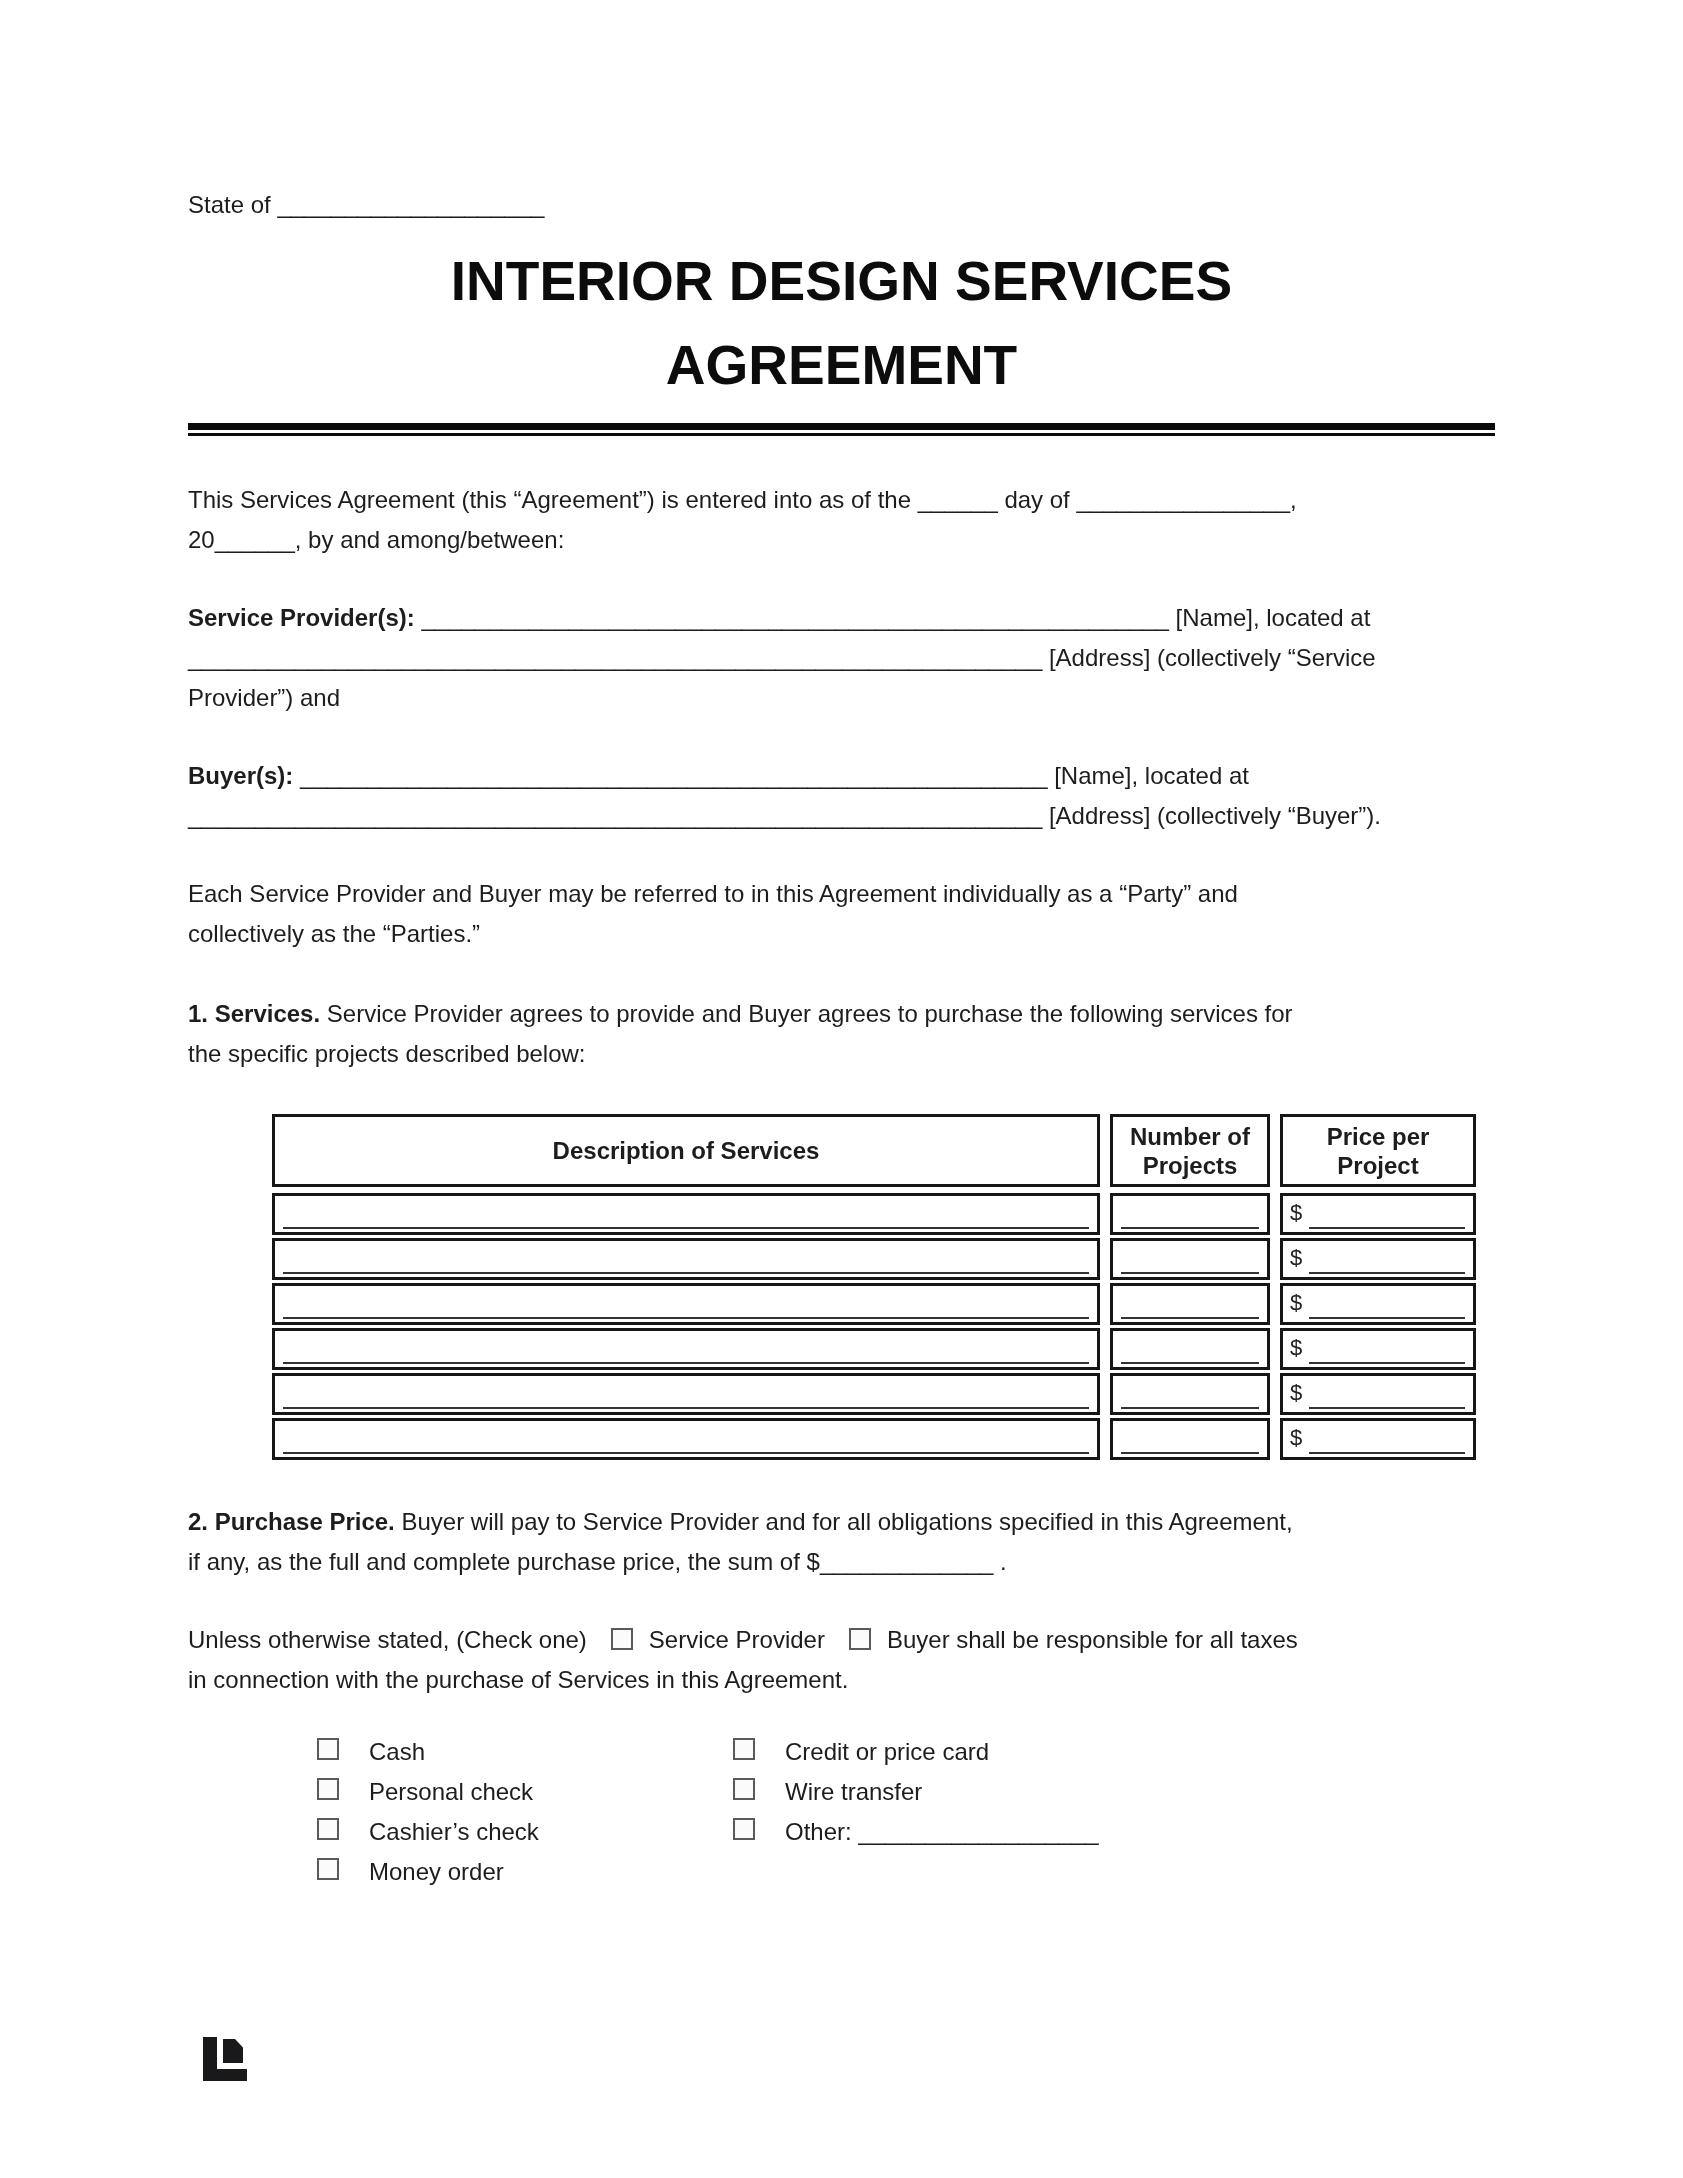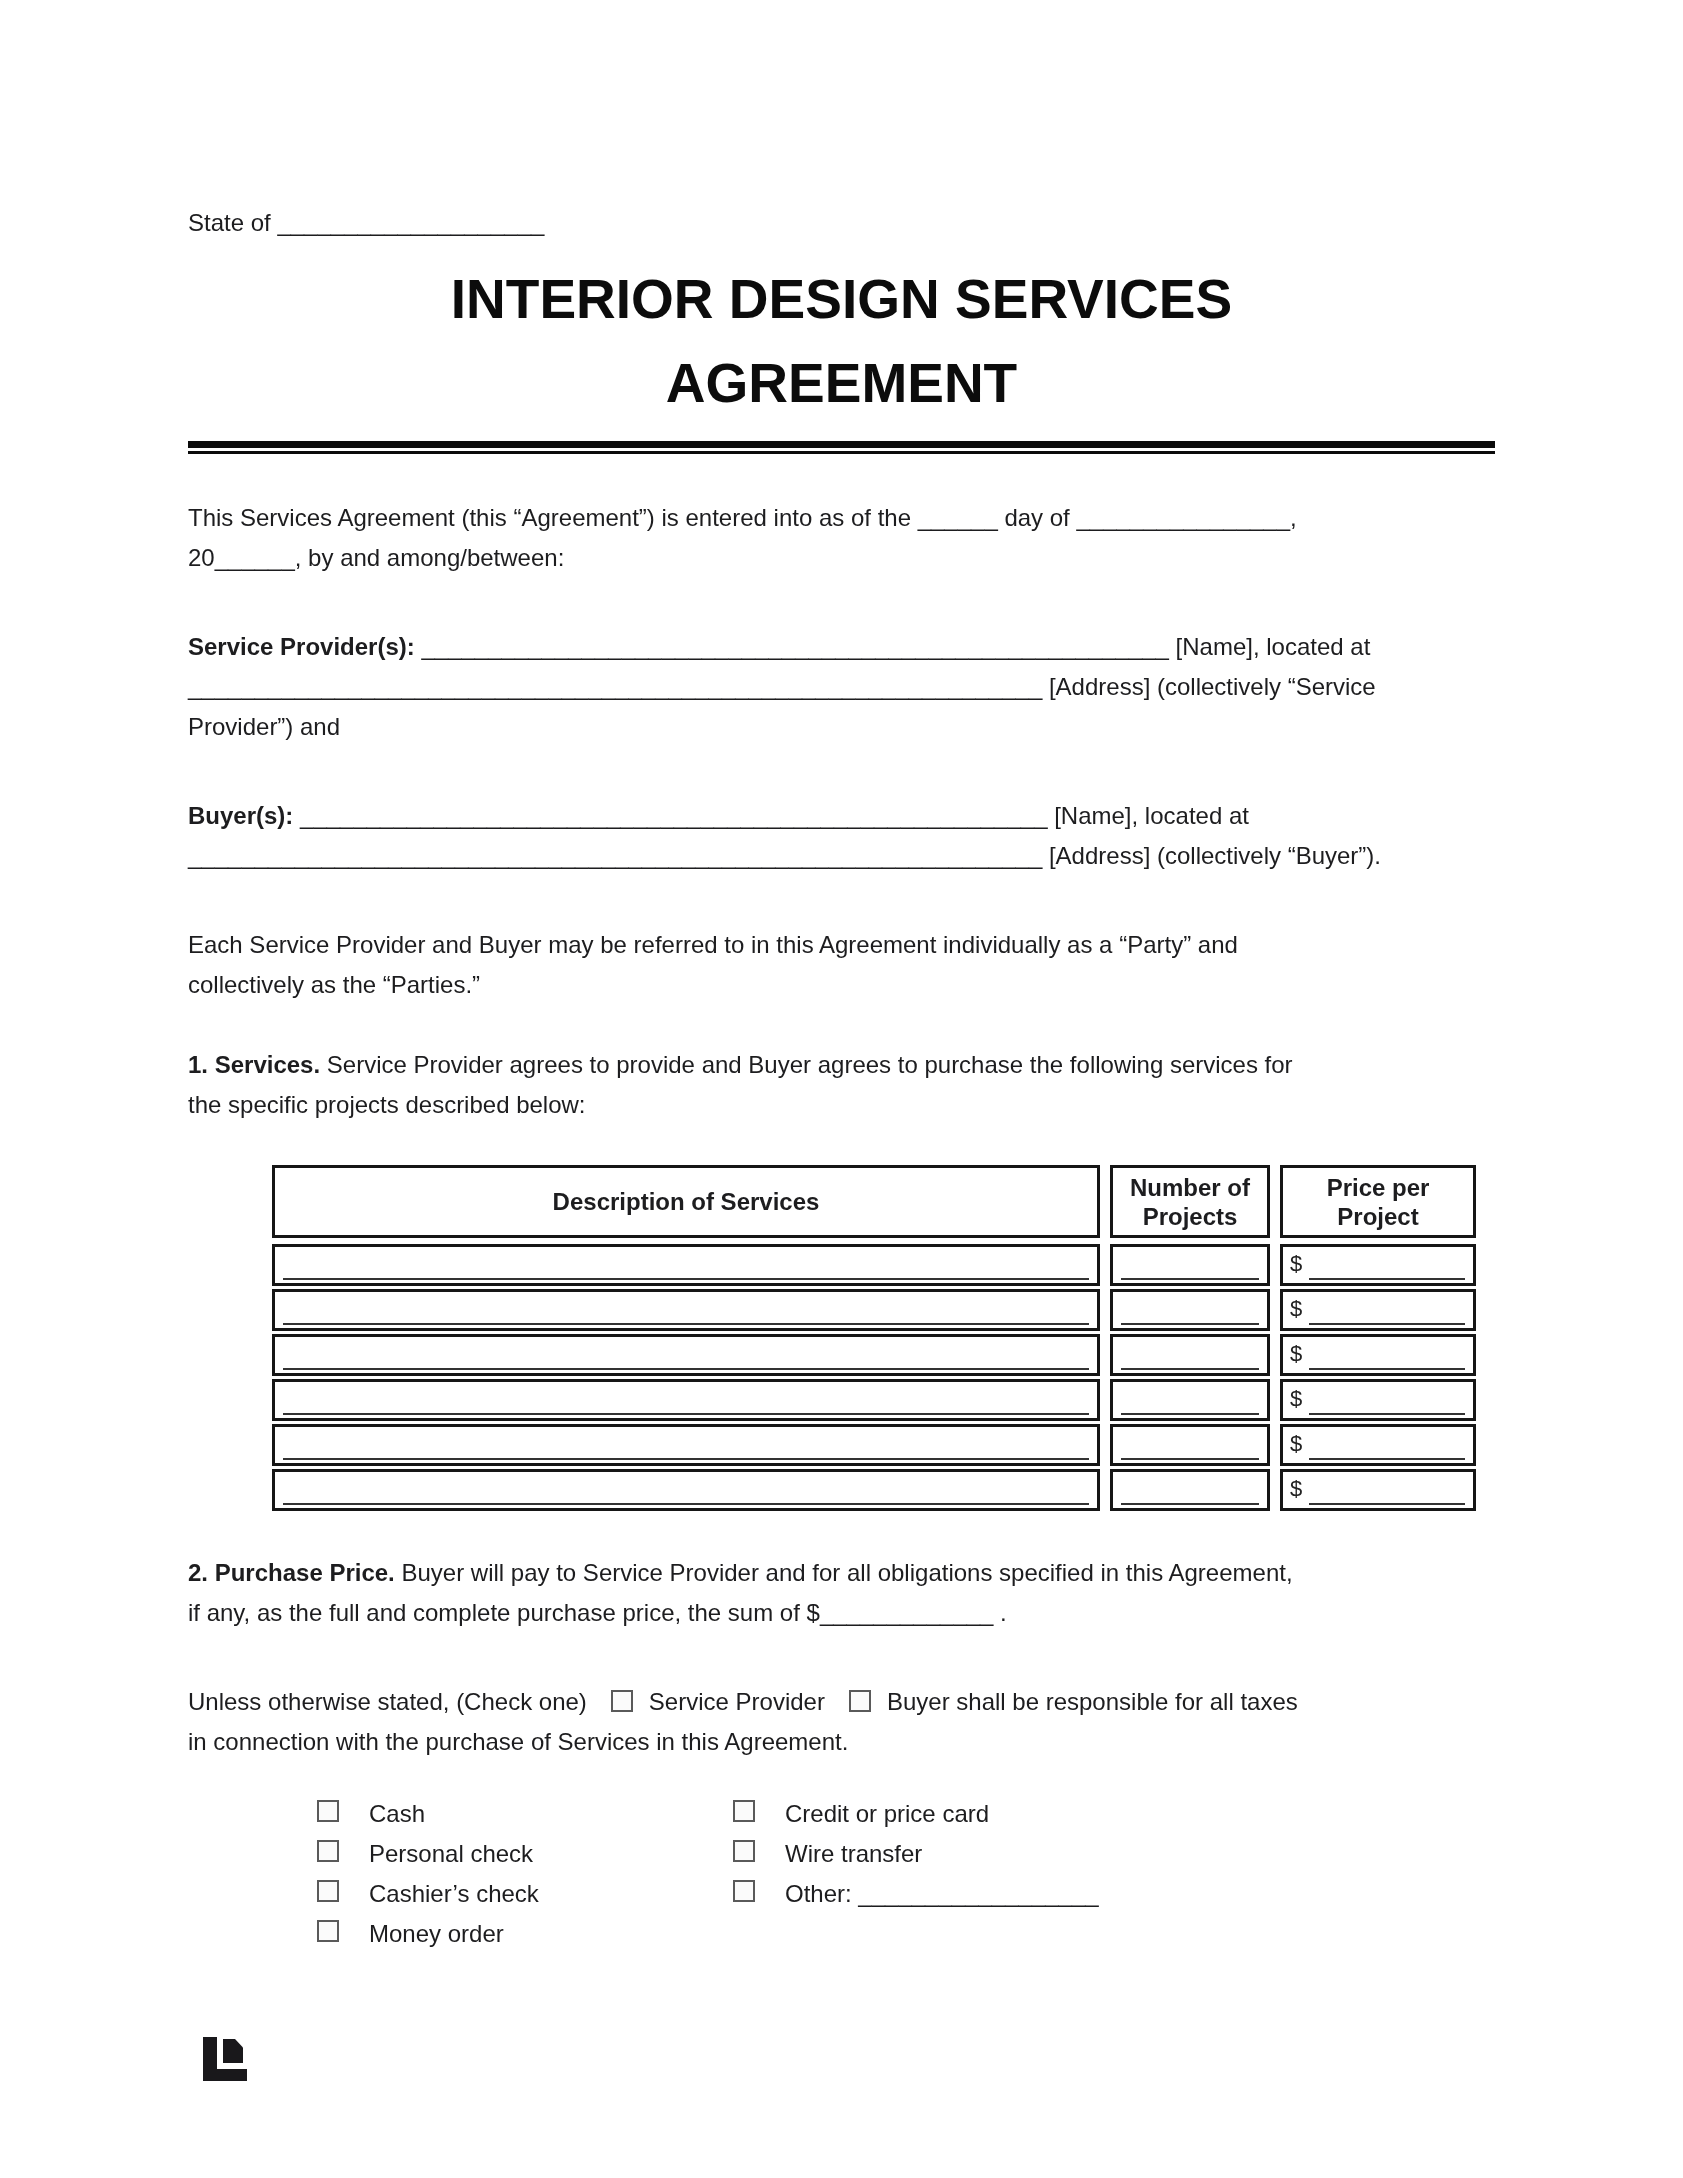--- a/index.html
+++ b/index.html
@@ -1,35 +1,35 @@
 <!DOCTYPE html>
 <html><head>
 <meta charset="utf-8">
 <style>
   html,body { margin:0; padding:0; background:#e8e8e8; }
   .page {
     position:relative; width:1683px; height:2178px; background:#ffffff;
     font-family:"Liberation Sans", sans-serif; color:#1d1d1f; overflow:hidden;
   }
-  .content { position:absolute; left:188px; top:203px; width:1307px; }
+  .content { position:absolute; left:188px; top:185px; width:1307px; }
 
   .state-line { font-size:24px; line-height:40px; white-space:nowrap; }
 
   .doc-title { margin:14px 0 0 0; font-size:55px; line-height:84px; font-weight:700;
     text-align:center; color:#0c0c0c; }
 
   .title-rule { margin-top:16px; height:3px;
     border-top:7px solid #0b0b0b; border-bottom:3px solid #0b0b0b; }
 
   .para { font-size:24px; line-height:40px; }
   .para .line { white-space:nowrap; }
   .b { font-weight:700; }
 
   .mt-44 { margin-top:44px; } .mt-42 { margin-top:42px; }
-  .mt-40 { margin-top:40px; } .mt-38 { margin-top:49px; }
+  .mt-40 { margin-top:40px; } .mt-38 { margin-top:38px; }
 
   
   .services-table { margin-top:40px; margin-left:54px; width:1204px;padding-left:30px; }
   .trow { display:grid; grid-template-columns:828px 160px 196px; column-gap:10px; }
   .thead { margin-bottom:6px; }
   .drow { margin-bottom:3px; }
   .cell { border:3px solid #161616; background:#fff; position:relative; box-sizing:content-box; }
   .th-cell { height:67px; display:flex; align-items:center; justify-content:center;
     text-align:center; font-weight:700; font-size:24px; line-height:29px; }
   .td-cell { height:36px; }

